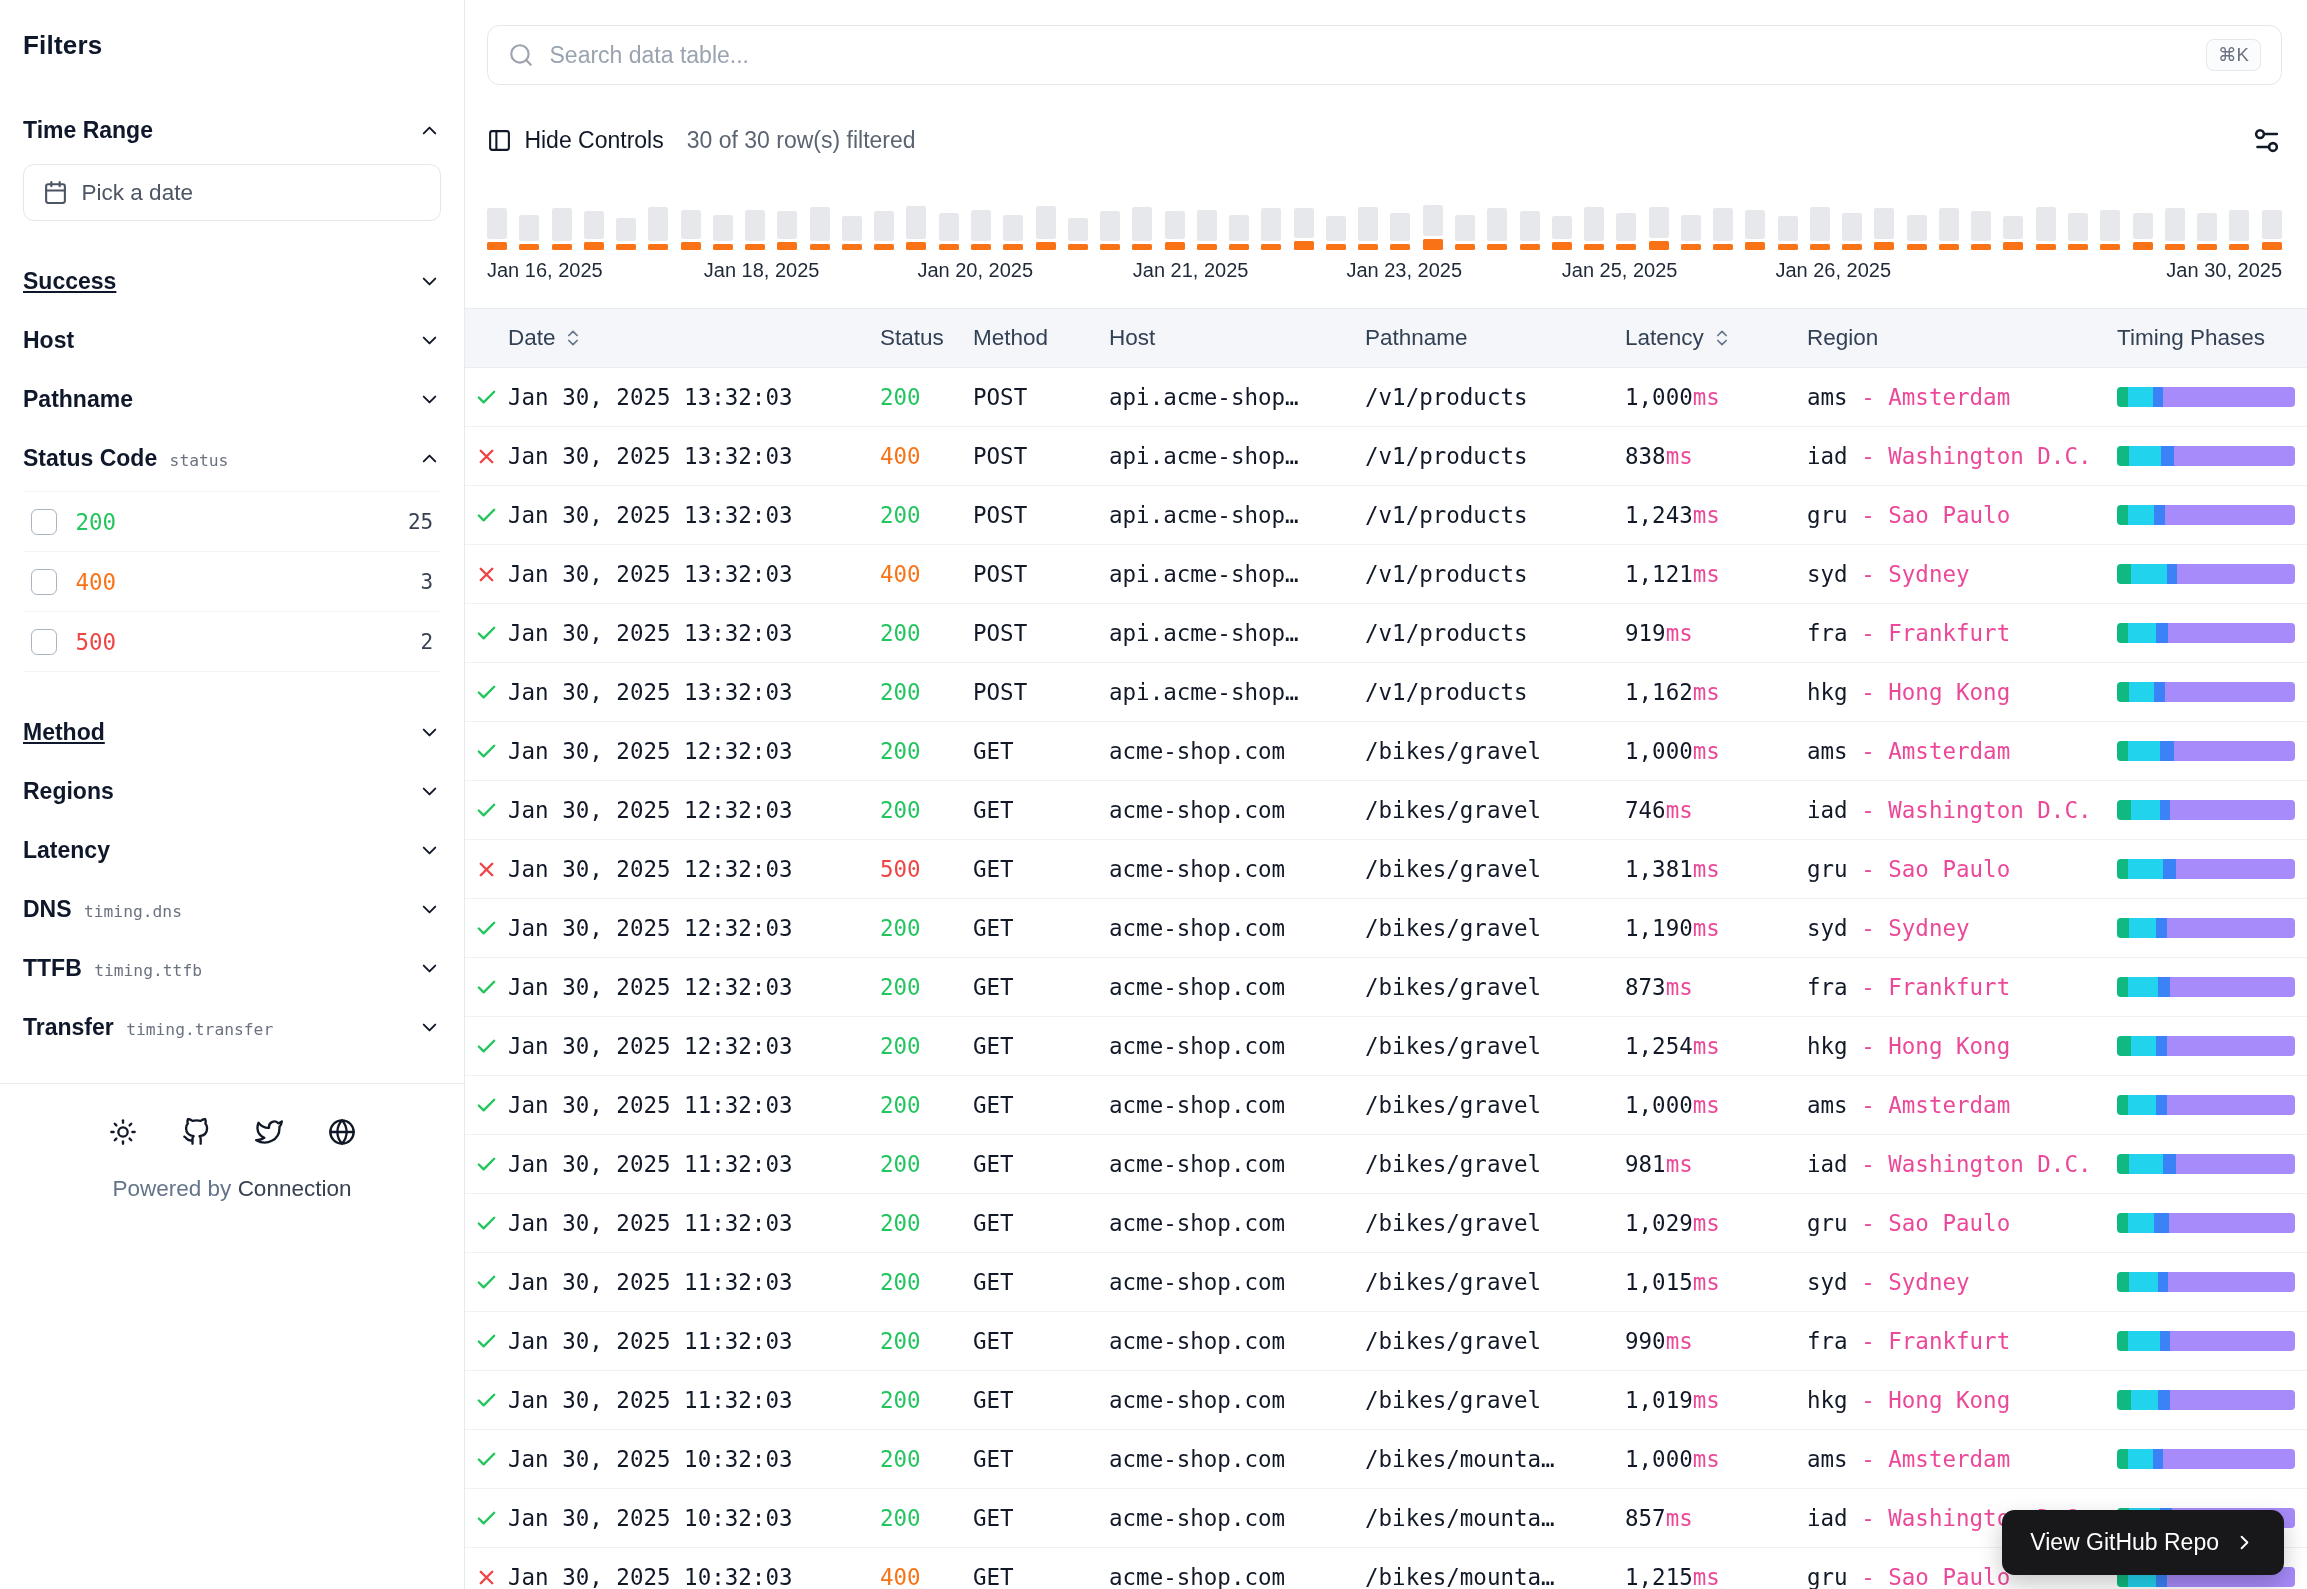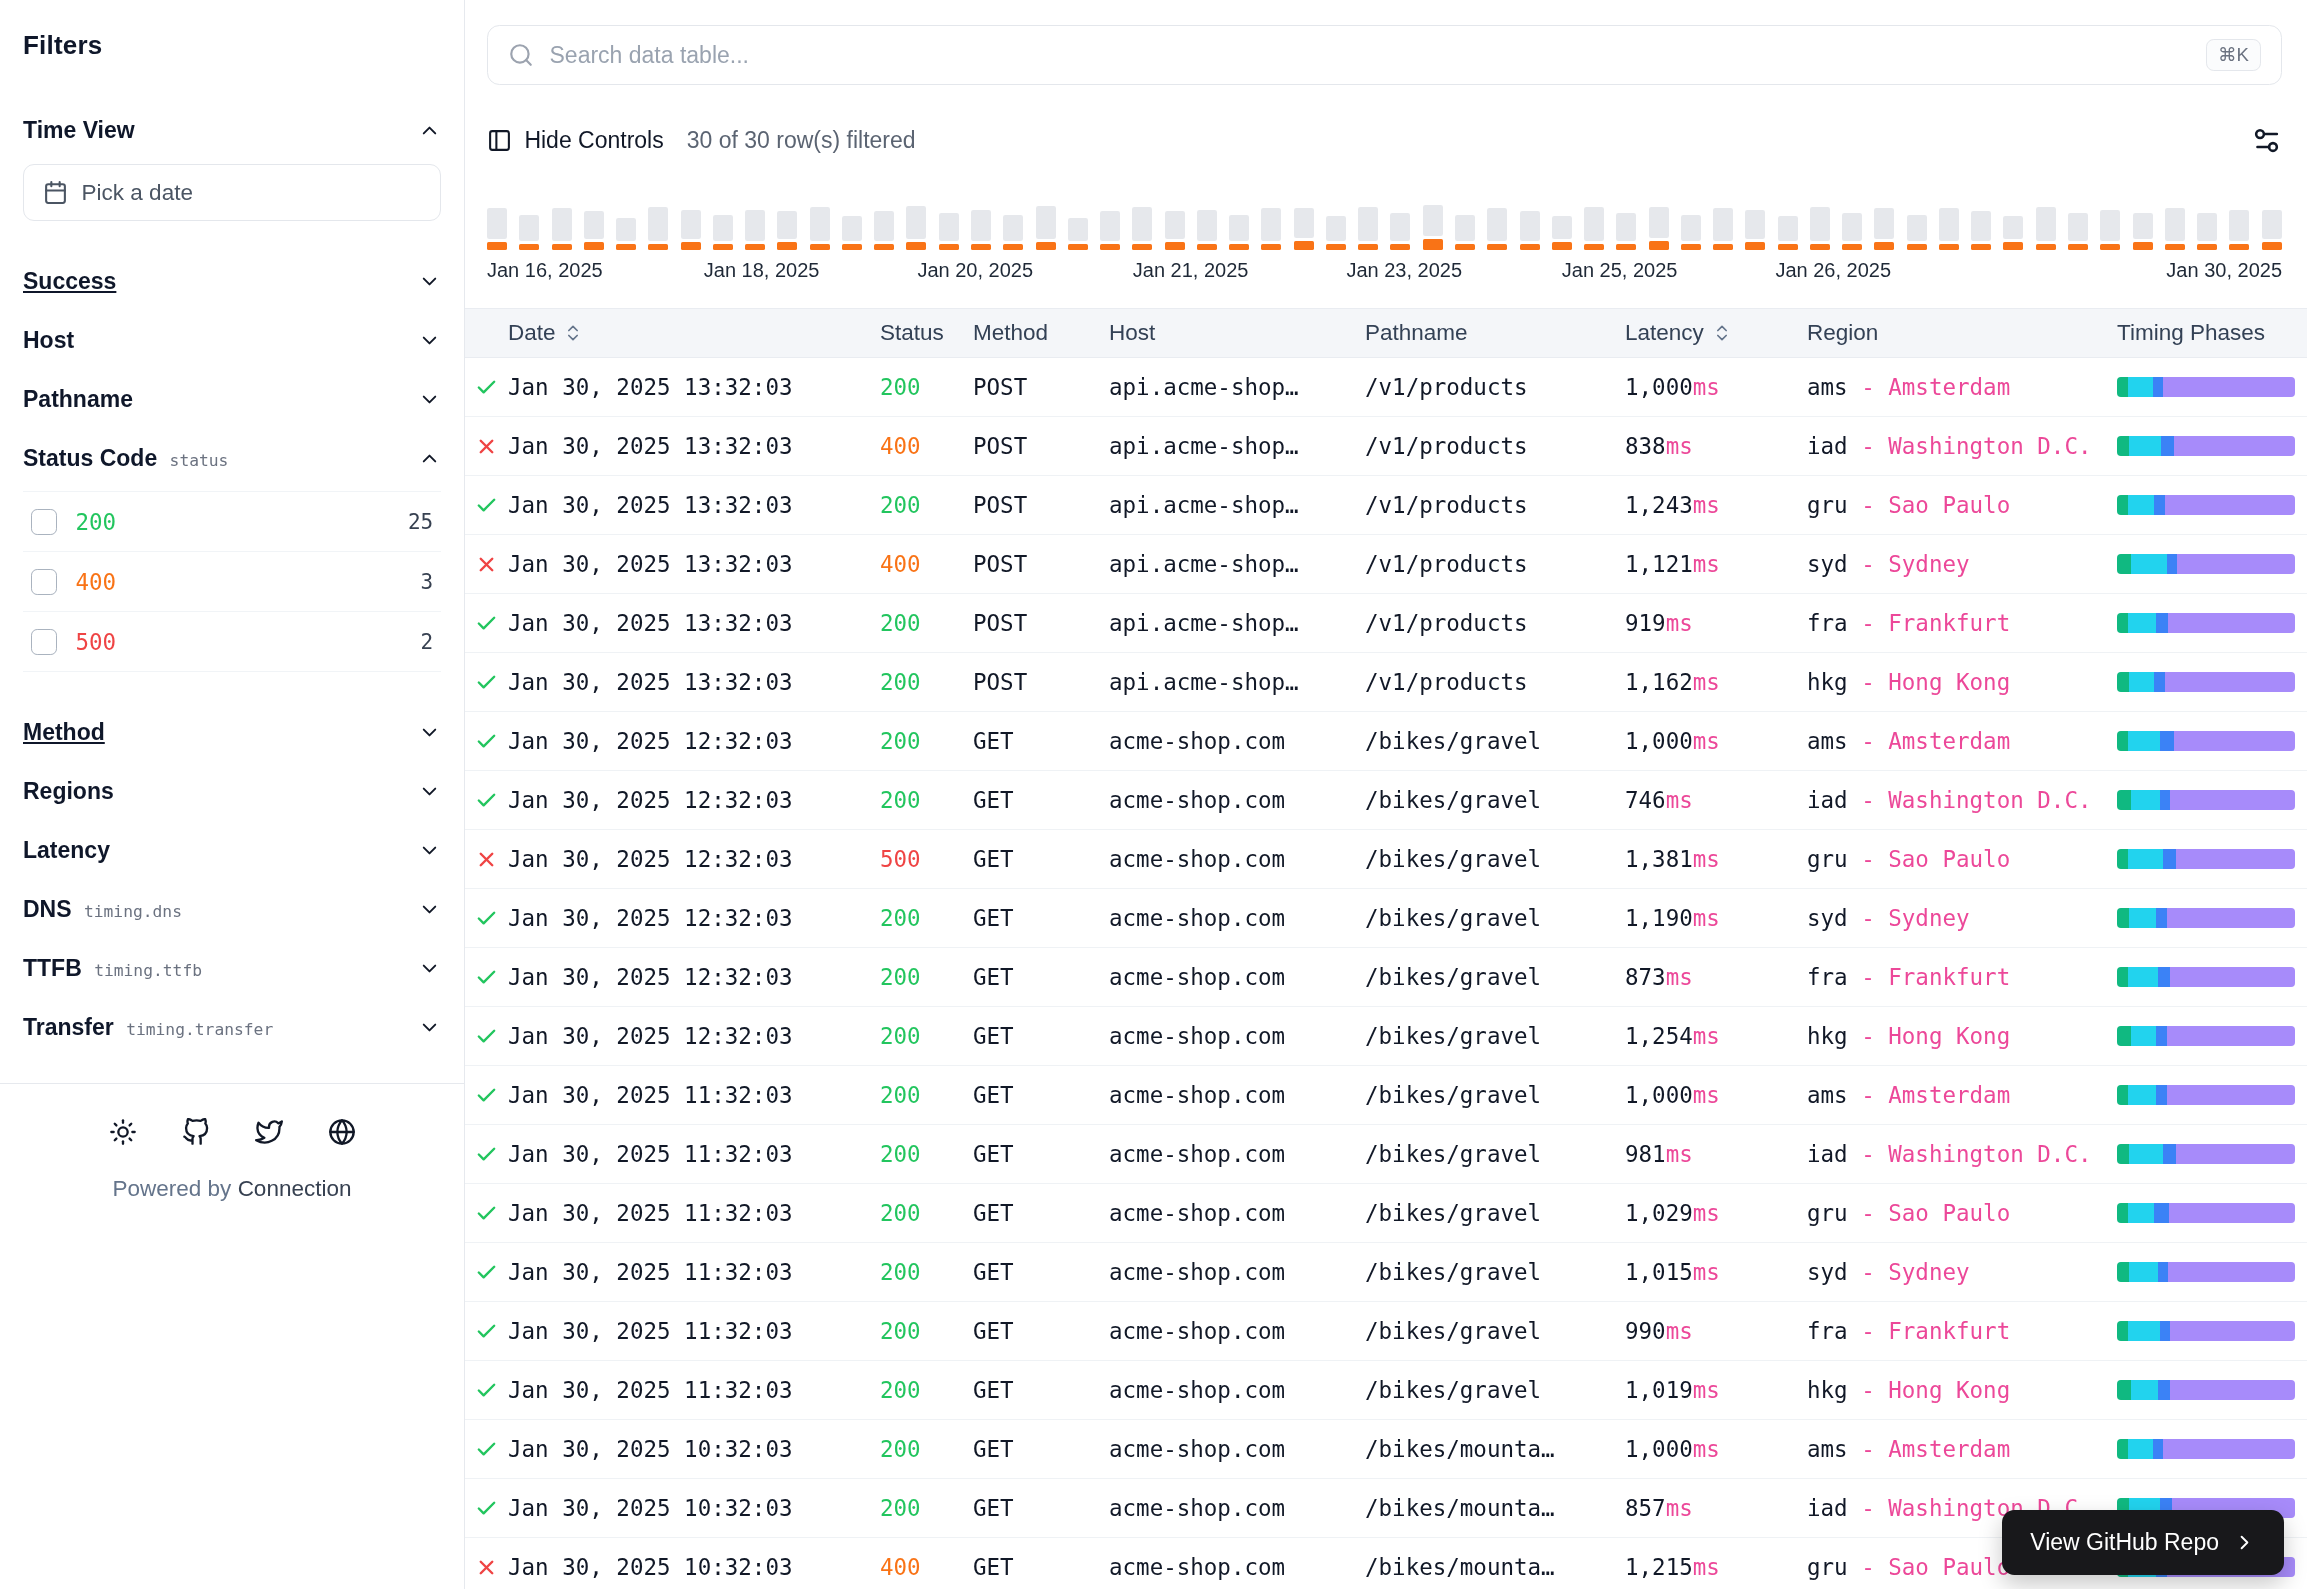--- a/index.html
+++ b/index.html
@@ -80,21 +80,21 @@
   .tl-labels { position:relative; height:26px; margin-top:9.3px; }
   .tl-label { position:absolute; top:0; font-size:20px; color:#1f2937; white-space:nowrap; }
 
   
   .data-table { margin-top:23px; }
   .thead, .tr {
     display:grid;
     grid-template-columns:43px 372px 93px 136px 256px 260px 182px 310px 1fr;
     align-items:center;
   }
-  .thead { height:50px; background:#f4f6f9; border-top:1.6px solid #e9ecf1; border-bottom:1.6px solid #e9ecf1;text-align:right; }
+  .thead { height:60px; background:#f4f6f9; border-top:1.6px solid #e9ecf1; border-bottom:1.6px solid #e9ecf1;text-align:right; }
   .th { font-size:22.5px; font-weight:500; color:#334155; display:flex; align-items:center; gap:7.8px; padding-right:12.4px; }
   .sort-icon { width:20px; height:20px; color:#64748b; }
   .tr { height:59px; border-bottom:1.6px solid #eff2f5; cursor:pointer; }
   .td { font-family:"DejaVu Sans Mono","Liberation Mono",monospace; font-size:22.5px; color:#111827; white-space:nowrap; overflow:hidden; padding-right:12.4px; }
   .td-icon { display:flex; justify-content:center; padding-right:0; }
   .td-icon .icon { width:23px; height:23px; }
   .ok { color:#22c55e; } .err { color:#ef4444; }
   .muted { color:#ec4899; }
   .timing-bar { display:flex; height:20px; width:100%; border-radius:3.9px; overflow:hidden; }
   .timing-bar .seg { height:100%; }
@@ -108,21 +108,21 @@
   .github-btn .icon { width:23px; height:23px; color:#fff; }
 </style>
 </head>
 <body>
 
 <aside class="sidebar">
   <div class="sidebar-title">Filters</div>
   <div id="filter-sections">
       <div class="filter-section">
         <div class="filter-row">
-       <span class="filter-label">Time View</span>
+       <span class="filter-label">Time Range</span>
        <span class="icon chev">
             <svg viewBox="0 0 24 24" fill="none" stroke="currentColor" stroke-width="2" stroke-linecap="round" stroke-linejoin="round">
               <path d="m18 15-6-6-6 6"></path>
             </svg>
           </span>
      </div>
         <div class="date-input">
           <span class="icon ">
             <svg viewBox="0 0 24 24" fill="none" stroke="currentColor" stroke-width="2" stroke-linecap="round" stroke-linejoin="round">
               <rect x="3" y="4" width="18" height="18" rx="2"></rect>

